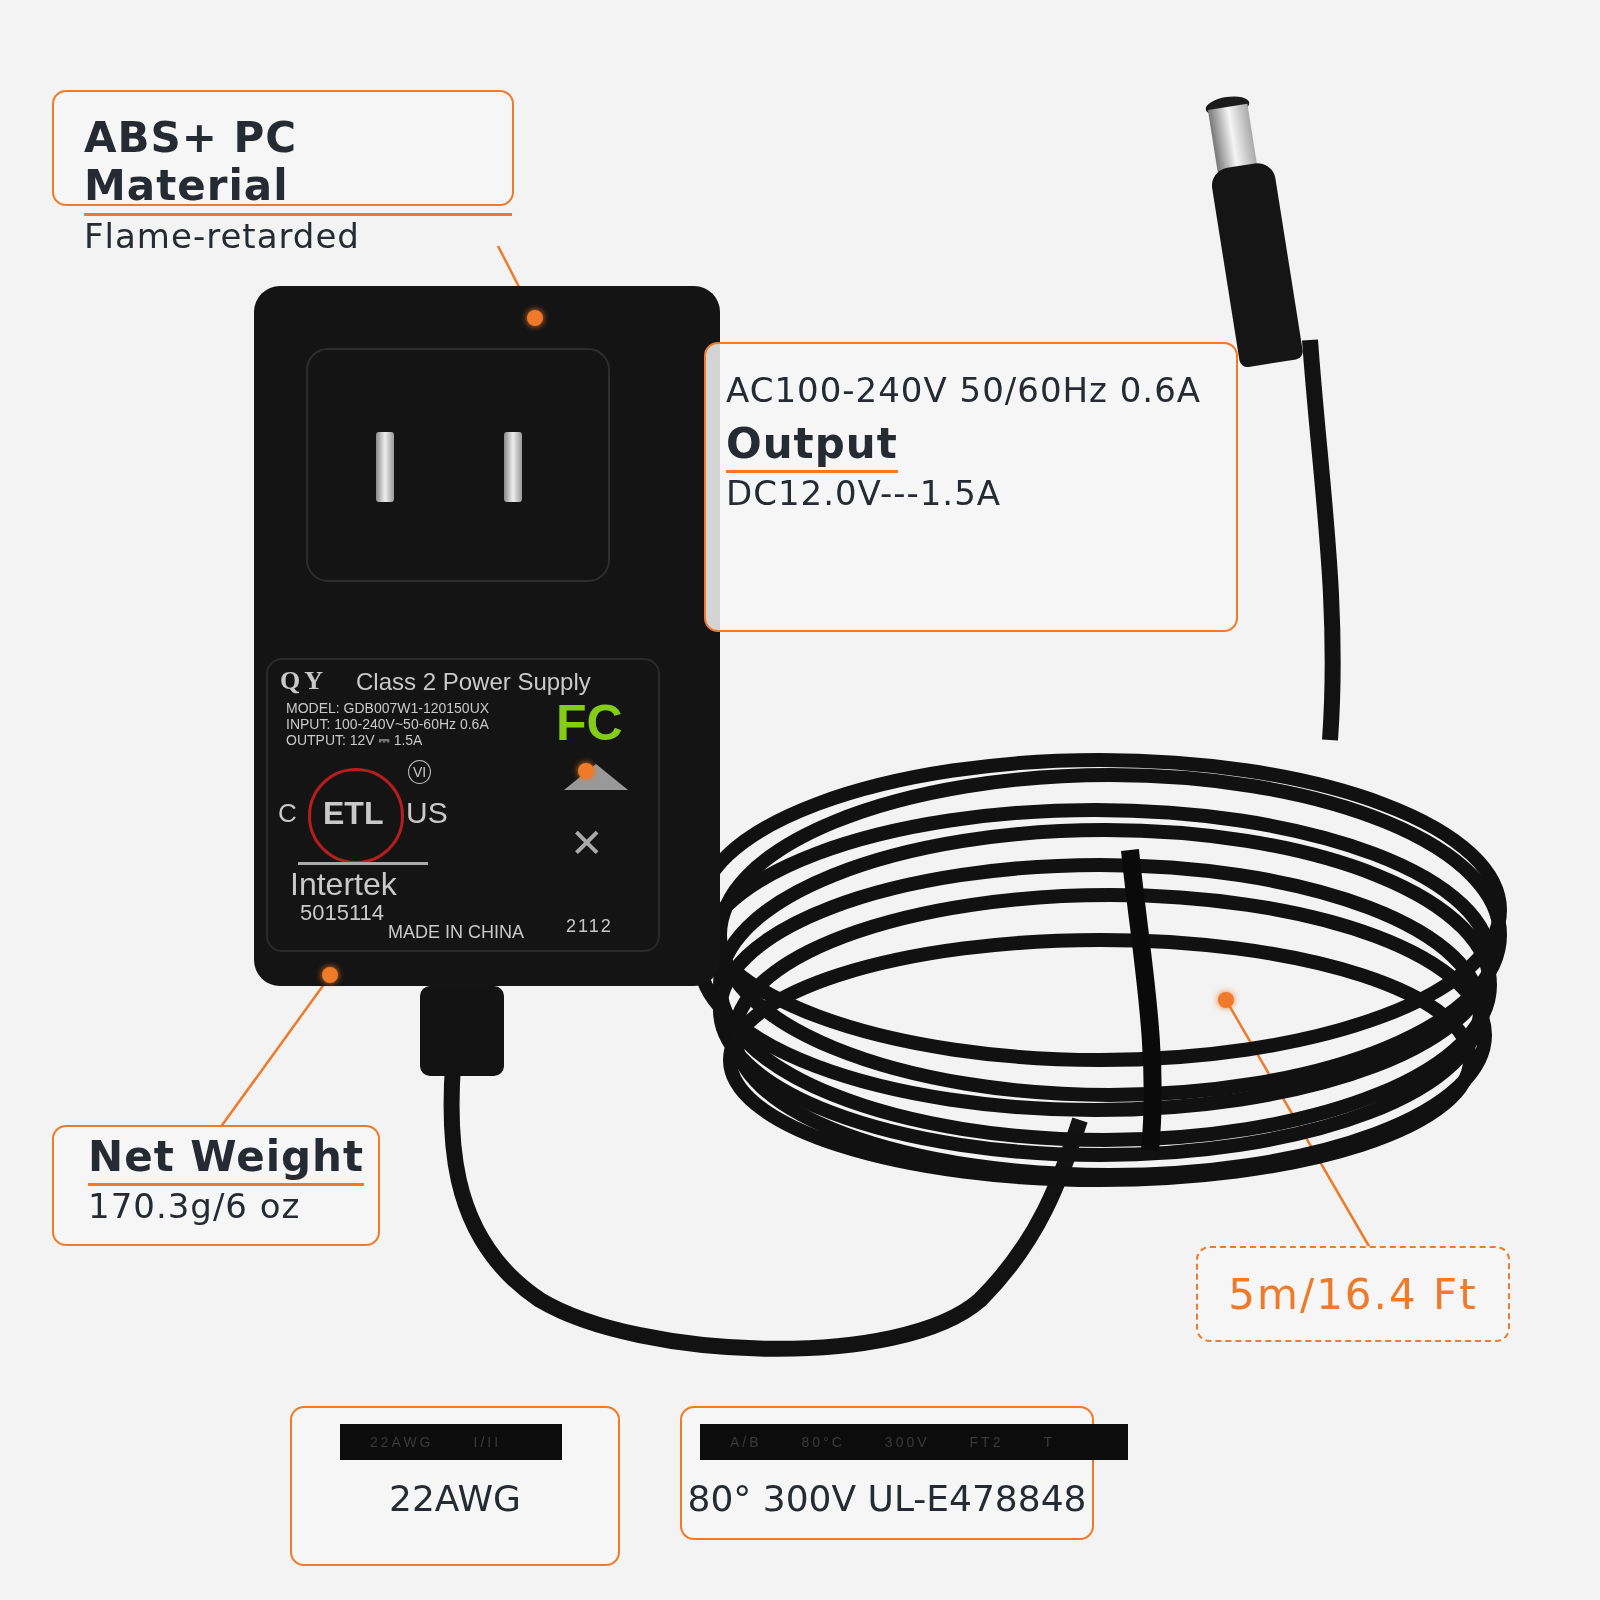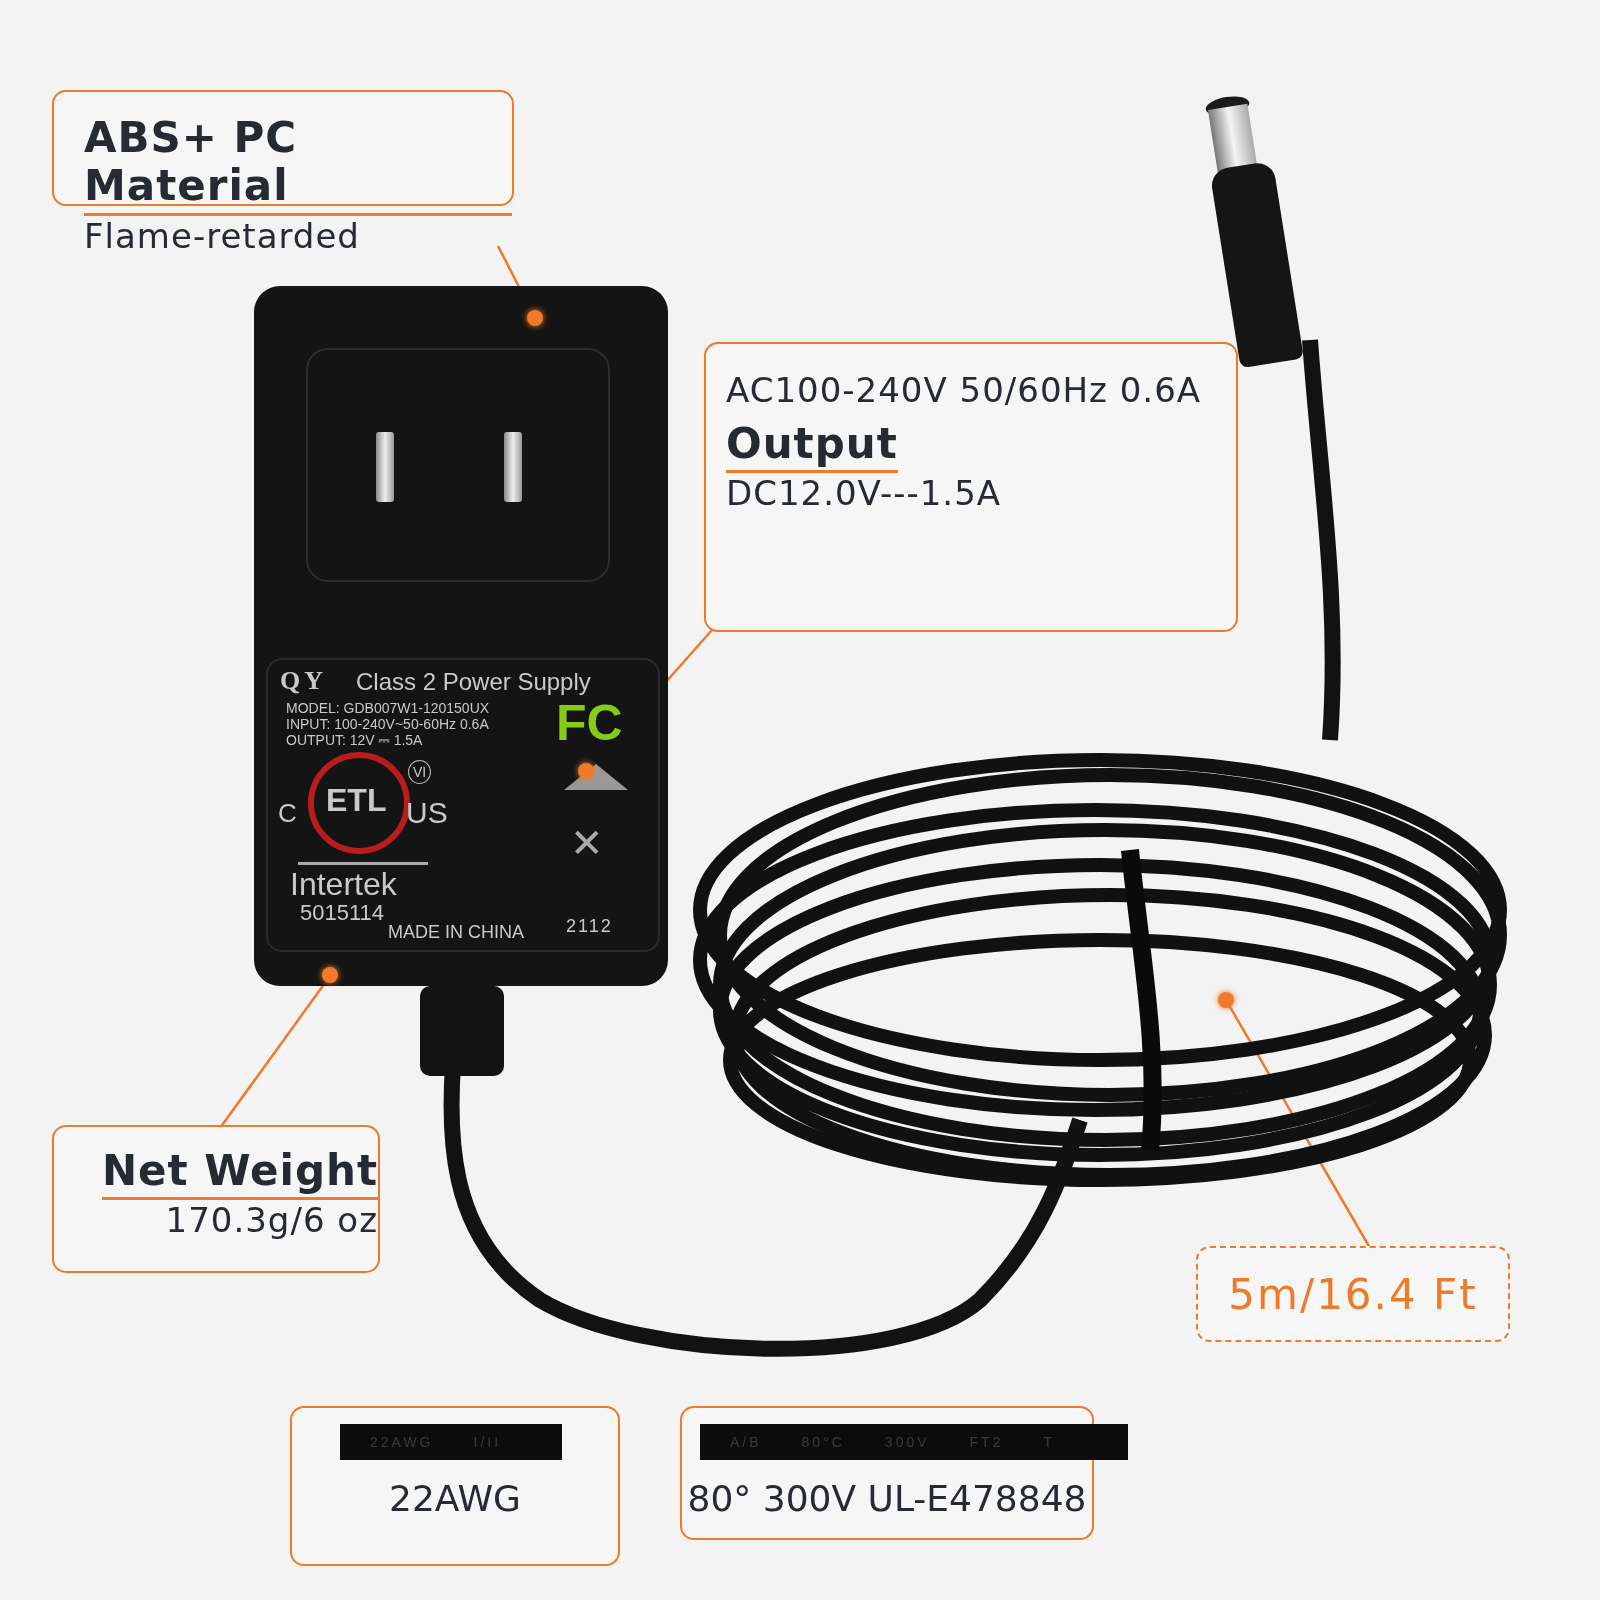--- a/index.html
+++ b/index.html
@@ -4,21 +4,21 @@
 <style>
   html,body{margin:0;padding:0;}
   body{width:1600px;height:1600px;background:#f3f3f3;position:relative;overflow:hidden;font-family:"DejaVu Sans","Liberation Sans",sans-serif;color:#262b33;}
   .abs{position:absolute;}
   .callout{position:absolute;border:2.5px solid #ee7a2a;border-radius:14px;background:rgba(246,246,246,0.85);box-sizing:border-box;}
   .callout.dashed{border-style:dashed;}
   .title{font-size:42px;font-weight:600;letter-spacing:1px;color:#262b33;display:inline-block;border-bottom:3px solid #ee7a2a;line-height:1.15;padding-bottom:2px;}
   .sub{font-size:34px;color:#262b33;letter-spacing:1px;}
   .dot{position:absolute;width:16px;height:16px;border-radius:50%;background:#ee7a2a;box-shadow:0 0 6px #ee7a2a;}
   svg.lines{position:absolute;left:0;top:0;}
-  .adapter{position:absolute;left:254px;top:286px;width:414px;height:700px;background:#141414;border-radius:26px;}
+  .adapter{position:absolute;left:254px;top:286px;width:466px;height:700px;background:#141414;border-radius:26px;}
   .plugface{position:absolute;left:52px;top:62px;width:300px;height:230px;border:2px solid #2e2e2e;border-radius:22px;}
   .prong{position:absolute;top:82px;width:18px;height:70px;background:linear-gradient(90deg,#888,#eee,#999);border-radius:3px;}
   .label{position:absolute;left:12px;top:372px;width:390px;height:290px;border:2px solid #2a2a2a;border-radius:16px;color:#c9c9c9;font-family:"Liberation Sans",sans-serif;}
   .label .l{position:absolute;white-space:nowrap;}
   .strip{position:absolute;height:36px;background:#0c0c0c;color:#3a3a3a;font-size:14px;letter-spacing:3px;font-family:"Liberation Sans",sans-serif;display:flex;align-items:center;gap:40px;padding-left:30px;box-sizing:border-box;overflow:hidden;}
 </style>
 </head>
 <body>
 
 <svg class="lines" width="1600" height="1600">
@@ -56,21 +56,21 @@
     <div class="prong" style="left:68px;"></div>
     <div class="prong" style="left:196px;"></div>
   </div>
   <div class="label">
     <span class="l" style="left:12px;top:6px;font-size:26px;font-weight:bold;font-family:'Liberation Serif',serif;letter-spacing:4px;">QY</span>
     <span class="l" style="left:88px;top:8px;font-size:24px;">Class 2 Power Supply</span>
     <span class="l" style="left:18px;top:40px;font-size:14px;">MODEL: GDB007W1-120150UX</span>
     <span class="l" style="left:18px;top:56px;font-size:14px;">INPUT: 100-240V~50-60Hz  0.6A</span>
     <span class="l" style="left:18px;top:72px;font-size:14px;">OUTPUT: 12V ⎓ 1.5A</span>
     <span class="l" style="left:288px;top:34px;font-size:50px;font-weight:bold;color:#84cc16;">FC</span>
-    <div class="l" style="left:40px;top:92px;width:90px;height:90px;border:6px solid #b91c1c;border-radius:50%;">
+    <div class="l" style="left:40px;top:108px;width:90px;height:90px;border:3px solid #b91c1c;border-radius:50%;">
       <span style="position:absolute;left:12px;top:24px;font-size:32px;font-weight:bold;">ETL</span>
     </div>
     <span class="l" style="left:10px;top:138px;font-size:26px;">C</span>
     <span class="l" style="left:138px;top:136px;font-size:30px;font-weight:normal;">US</span>
     <span class="l" style="left:140px;top:100px;font-size:14px;border:1.5px solid #bbb;border-radius:50%;padding:3px 4px;">VI</span>
     <span class="l" style="left:296px;top:104px;width:0;height:0;border-left:32px solid transparent;border-right:32px solid transparent;border-bottom:26px solid #999;"></span>
     <span class="l" style="left:302px;top:160px;font-size:40px;color:#aaa;">✕</span>
     <div class="l" style="left:30px;top:202px;width:130px;height:3px;background:#aaa;"></div>
     <span class="l" style="left:22px;top:206px;font-size:32px;">Intertek</span>
     <span class="l" style="left:32px;top:240px;font-size:22px;">5015114</span>
@@ -88,21 +88,21 @@
   <div class="title">ABS+ PC Material</div>
   <div class="sub">Flame-retarded</div>
 </div>
 
 <div class="callout" style="left:704px;top:342px;width:534px;height:290px;padding:14px 0 0 20px;">
   <div class="sub" style="margin:12px 0 10px;">AC100-240V 50/60Hz 0.6A</div>
   <div class="title">Output</div>
   <div class="sub">DC12.0V---1.5A</div>
 </div>
 
-<div class="callout" style="left:52px;top:1125px;width:328px;height:148px;padding:20px 0 0 34px;text-align:right;">
+<div class="callout" style="left:52px;top:1125px;width:328px;height:121px;padding:6px 0 0 34px;">
   <div class="title">Net Weight</div>
   <div class="sub">170.3g/6 oz</div>
 </div>
 
 <div class="callout dashed" style="left:1196px;top:1246px;width:314px;height:96px;display:flex;align-items:center;justify-content:center;">
   <span style="font-size:42px;color:#ee7a2a;letter-spacing:2px;">5m/16.4 Ft</span>
 </div>
 
 <div class="callout" style="left:290px;top:1406px;width:330px;height:160px;">
   <div class="strip" style="left:48px;top:16px;width:222px;">

